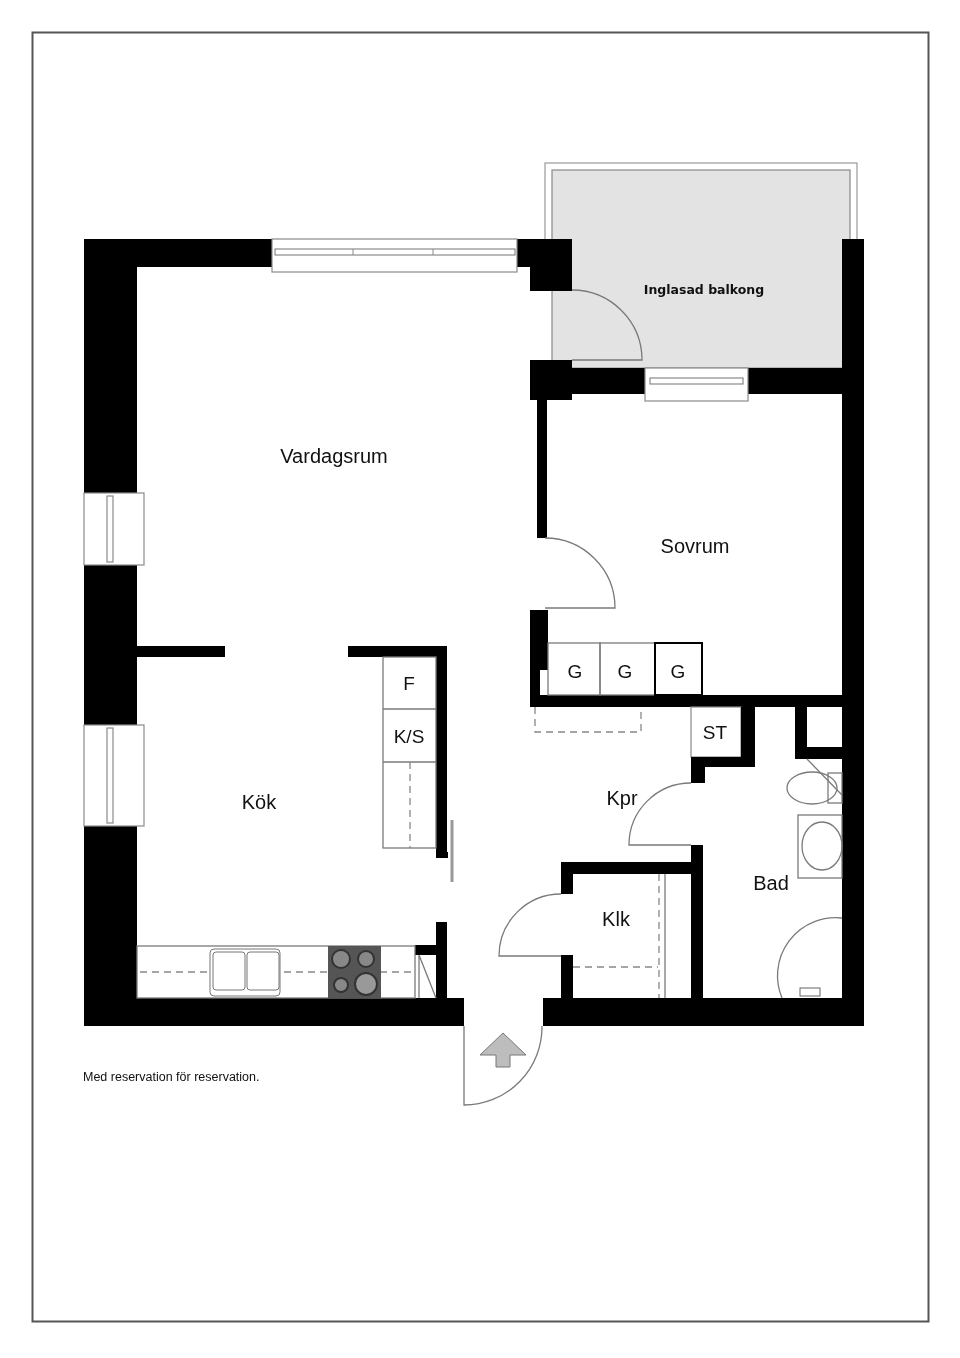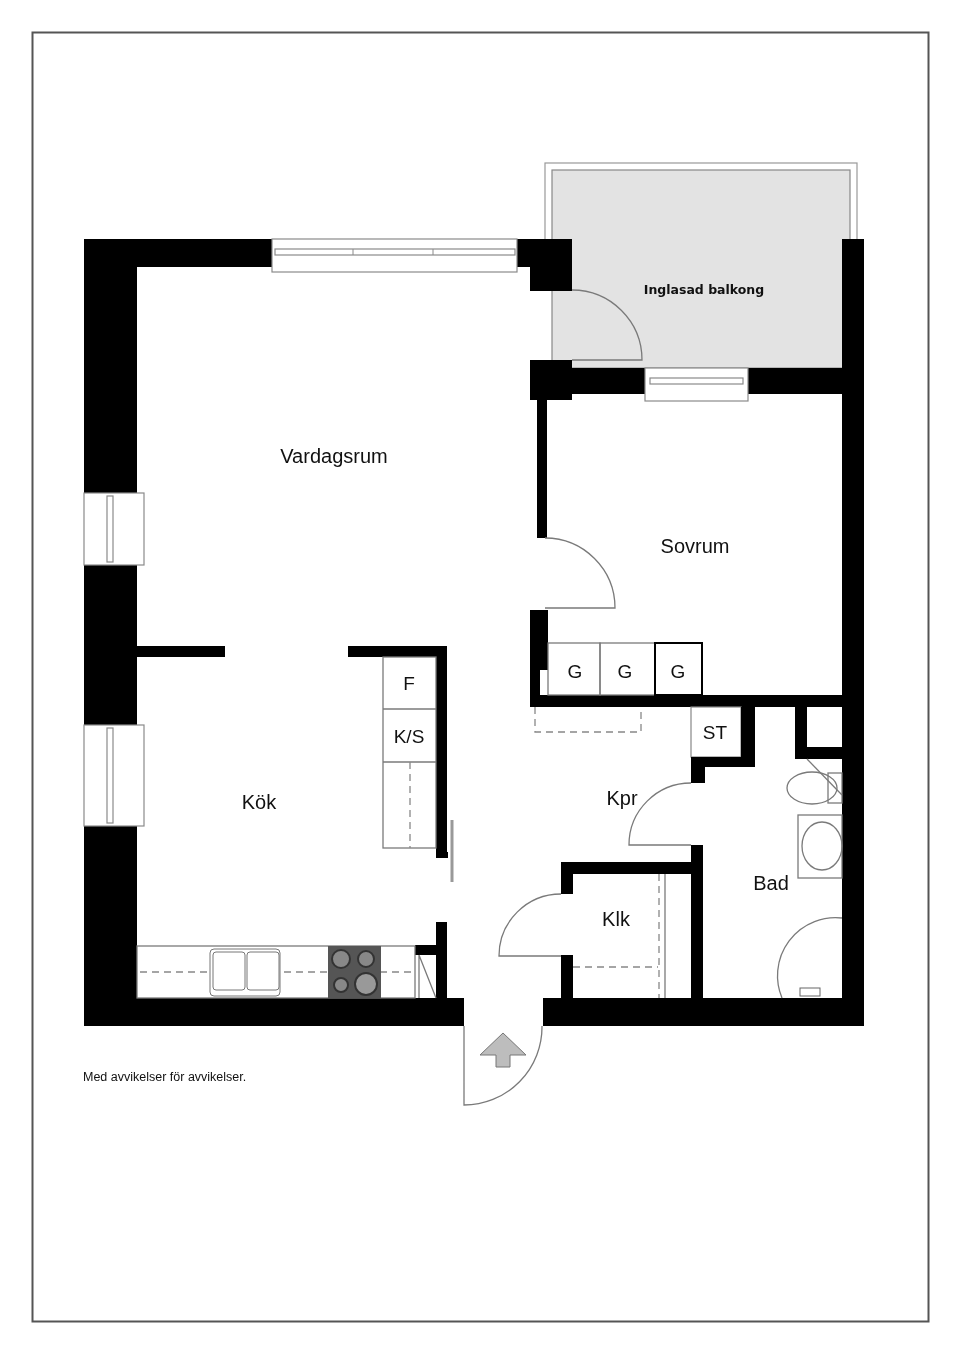--- a/index.html
+++ b/index.html
@@ -150,13 +150,13 @@
   <text class="room-label" x="616" y="926" text-anchor="middle">Klk</text>
 
   <text class="fix-label" x="575" y="678" text-anchor="middle">G</text>
   <text class="fix-label" x="625" y="678" text-anchor="middle">G</text>
   <text class="fix-label" x="678" y="678" text-anchor="middle">G</text>
   <text class="fix-label" x="715" y="739" text-anchor="middle">ST</text>
   <text class="fix-label" x="409" y="690" text-anchor="middle">F</text>
   <text class="fix-label" x="409" y="743" text-anchor="middle">K/S</text>
 </svg>
 
-<div class="disclaimer">Med avvikelser för avvikelser.</div>
+<div class="disclaimer">Med reservation för reservation.</div>
 
 </body></html>

